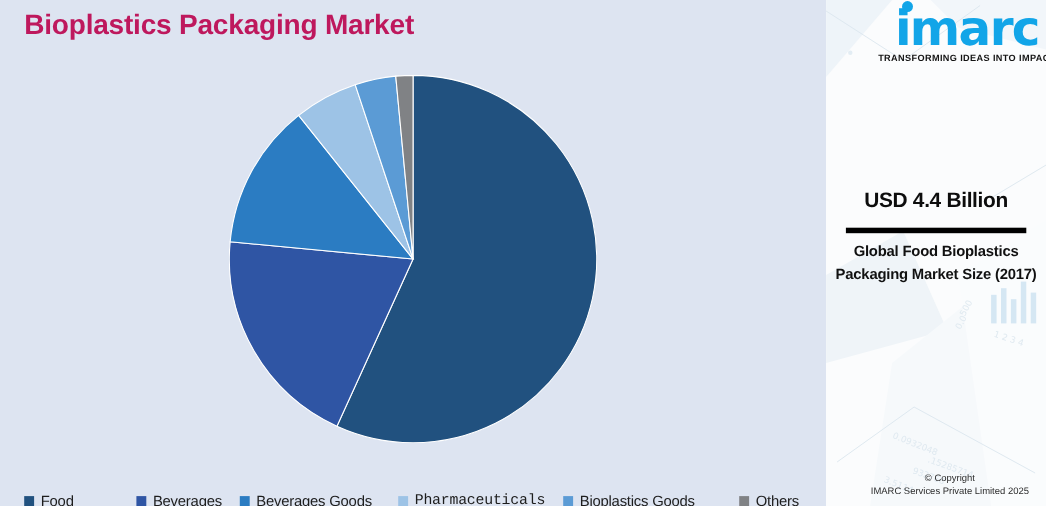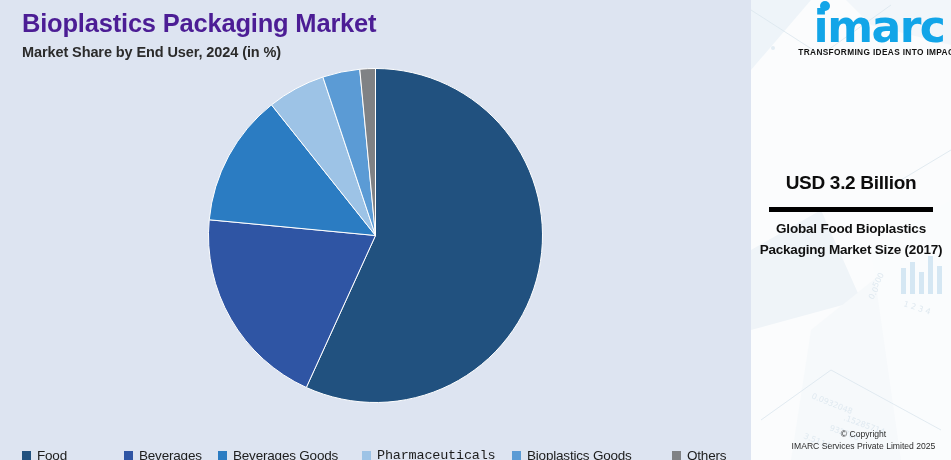--- a/index.html
+++ b/index.html
@@ -8,21 +8,21 @@
     font-family:"Liberation Sans","DejaVu Sans",sans-serif;
     background:#dde4f1;
   }
   #page{position:relative;width:951px;height:460px;background:#dde4f1;}
 
   
   #left{position:absolute;left:0;top:0;width:751px;height:460px;}
 
   #title{
     position:absolute;left:22px;top:9px;
-    font-size:25.5px;font-weight:bold;color:#4c1d95;
+    font-size:25.5px;font-weight:bold;color:#be185d;
     letter-spacing:-0.2px;white-space:nowrap;
   }
   #subtitle{
     position:absolute;left:22px;top:44px;
     font-size:14.5px;font-weight:bold;color:#2b2b2b;
     letter-spacing:-0.1px;white-space:nowrap;
   }
 
   
   #pie-wrap{position:absolute;left:208px;top:68px;width:335px;height:335px;}
@@ -90,21 +90,20 @@
   }
 </style>
 </head>
 <body>
 
 <div id="page">
 
   <div id="left">
 
     <div id="title">Bioplastics Packaging Market</div>
-    <div id="subtitle">Market Share by End User, 2024 (in %)</div>
 
     <div id="pie-wrap">
       <svg id="pie-svg" viewBox="0 0 335 335">
         <g id="pie-slices">
             <path d="M 167.5 167.5 L 167.50 0.50 A 167 167 0 1 1 98.30 319.49 Z" fill="#21517f" stroke="#ffffff" stroke-width="1"></path>
             <path d="M 167.5 167.5 L 98.30 319.49 A 167 167 0 0 1 1.24 151.78 Z" fill="#2f55a4" stroke="#ffffff" stroke-width="1"></path>
             <path d="M 167.5 167.5 L 1.24 151.78 A 167 167 0 0 1 63.49 36.84 Z" fill="#2b7cc2" stroke="#ffffff" stroke-width="1"></path>
             <path d="M 167.5 167.5 L 63.49 36.84 A 167 167 0 0 1 114.90 9.00 Z" fill="#9dc3e6" stroke="#ffffff" stroke-width="1"></path>
             <path d="M 167.5 167.5 L 114.90 9.00 A 167 167 0 0 1 151.78 1.24 Z" fill="#5b9bd5" stroke="#ffffff" stroke-width="1"></path>
             <path d="M 167.5 167.5 L 151.78 1.24 A 167 167 0 0 1 167.50 0.50 Z" fill="#808285" stroke="#ffffff" stroke-width="1"></path>
@@ -180,21 +179,21 @@
     </svg>
 
     <div id="logo-block">
       <div id="logo-word">
         <span id="logo-dot"></span>
         <span>imarc</span>
       </div>
       <div id="logo-tag">TRANSFORMING IDEAS INTO IMPACT</div>
     </div>
 
-    <div id="stat-value">USD 3.2 Billion</div>
+    <div id="stat-value">USD 4.4 Billion</div>
     <div id="stat-rule"></div>
     <div id="stat-desc">Global Food Bioplastics Packaging Market Size (2017)</div>
 
     <div id="copyright">
       <div>© Copyright</div>
       <div>IMARC Services Private Limited 2025</div>
     </div>
   </div>
 </div>
 

